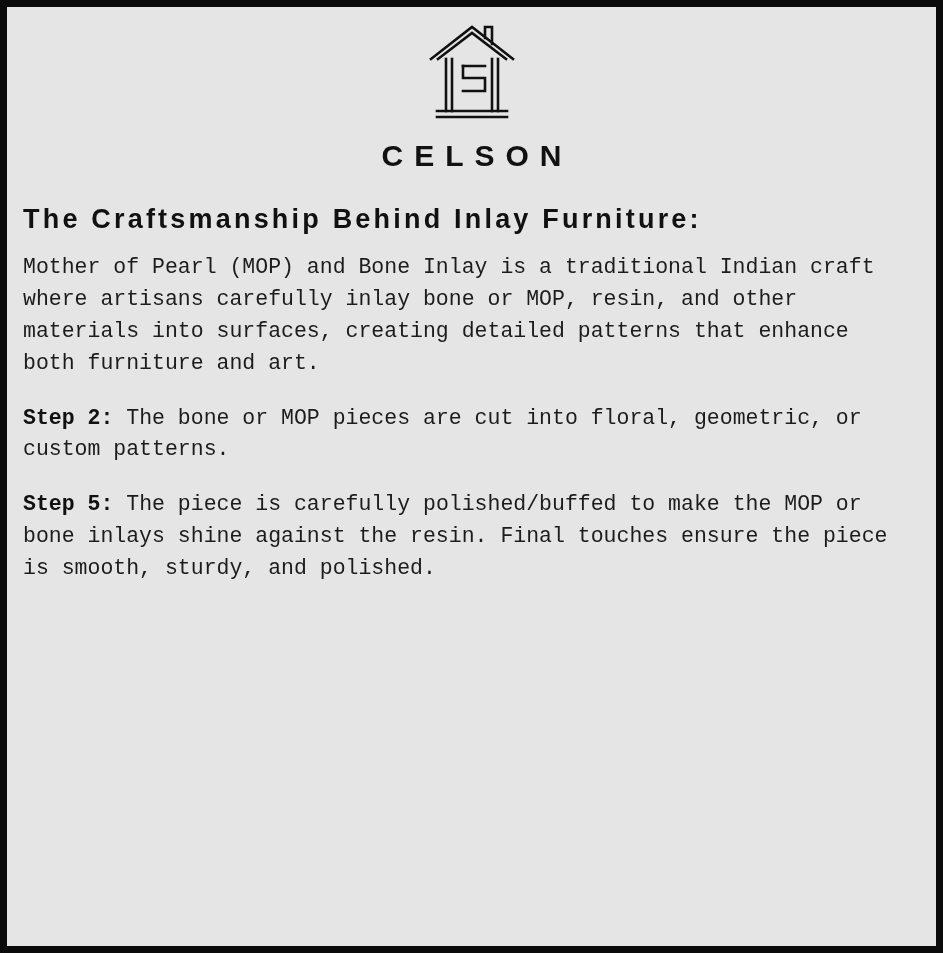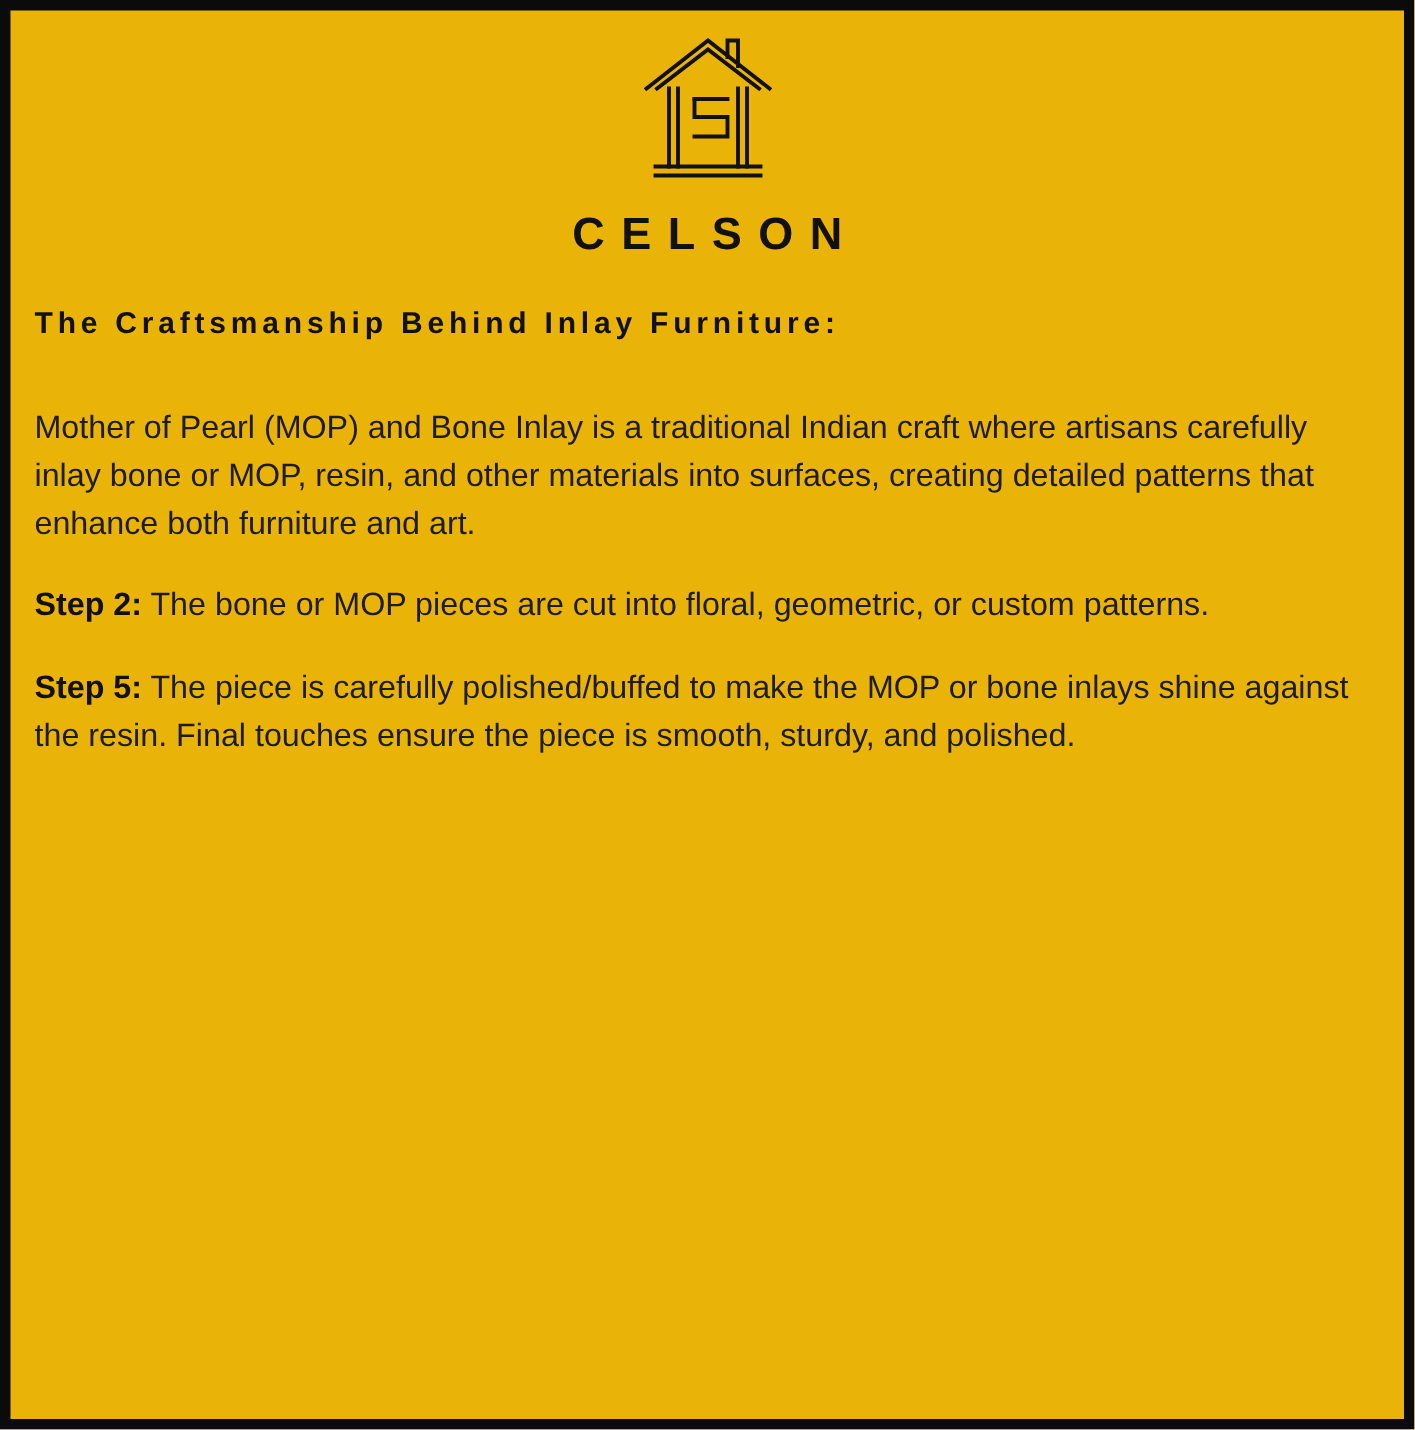--- a/index.html
+++ b/index.html
@@ -12,21 +12,21 @@
     height: 953px;
     font-family: "Liberation Sans", sans-serif;
     color: #1a1a1a;
     overflow: hidden;
   }
   .page {
     box-sizing: border-box;
     width: 943px;
     height: 953px;
     border: 7px solid #0b0b0b;
-    background: #eab308;
+    background: #e5e5e5;
     padding: 10px 16px 0 16px;
     position: relative;
   }
   .brand-block {
     text-align: center;
     padding-top: 4px;
   }
   .logo-mark {
     display: inline-block;
     line-height: 0;
@@ -35,28 +35,29 @@
     margin-top: 14px;
     font-size: 30px;
     font-weight: 700;
     letter-spacing: 11px;
     text-indent: 11px;
     color: #111111;
     font-family: "Liberation Sans", sans-serif;
   }
   .doc-heading {
     margin-top: 30px;
-    font-size: 20px;
+    font-size: 27px;
     font-weight: 700;
     letter-spacing: 3.2px;
     color: #111111;
     line-height: 1.2;
   }
   .body-copy {
-    margin-top: 42px;
+    margin-top: 17px;
+    font-family: Liberation Mono, monospace;
   }
   .para {
     font-size: 21.5px;
     line-height: 1.48;
     color: #1c1c1c;
     margin: 0 0 23px 0;
     max-width: 890px;
   }
   .para:last-child {
     margin-bottom: 0;

